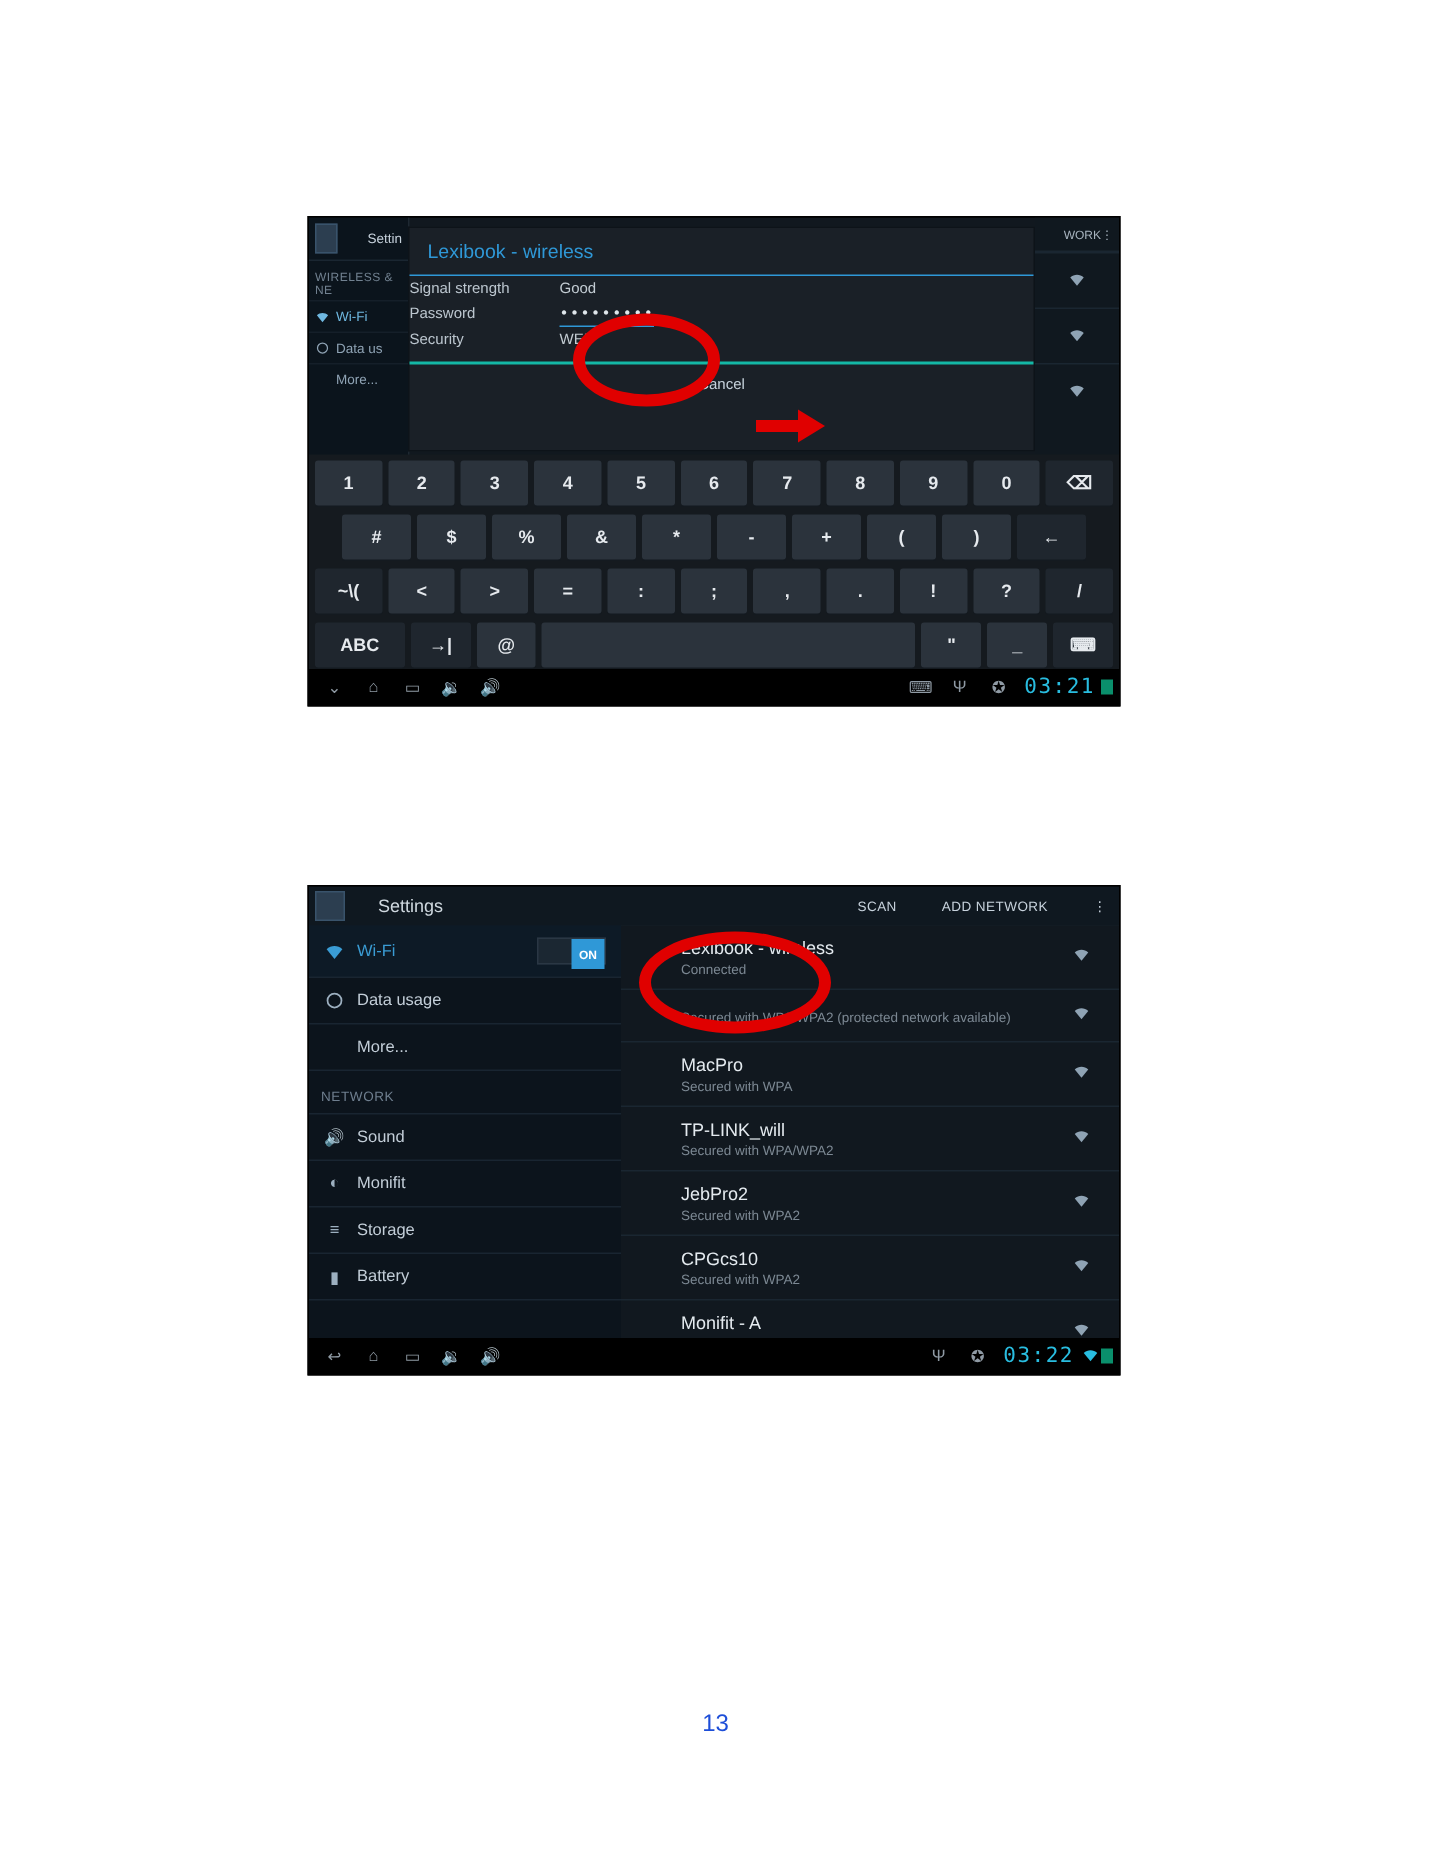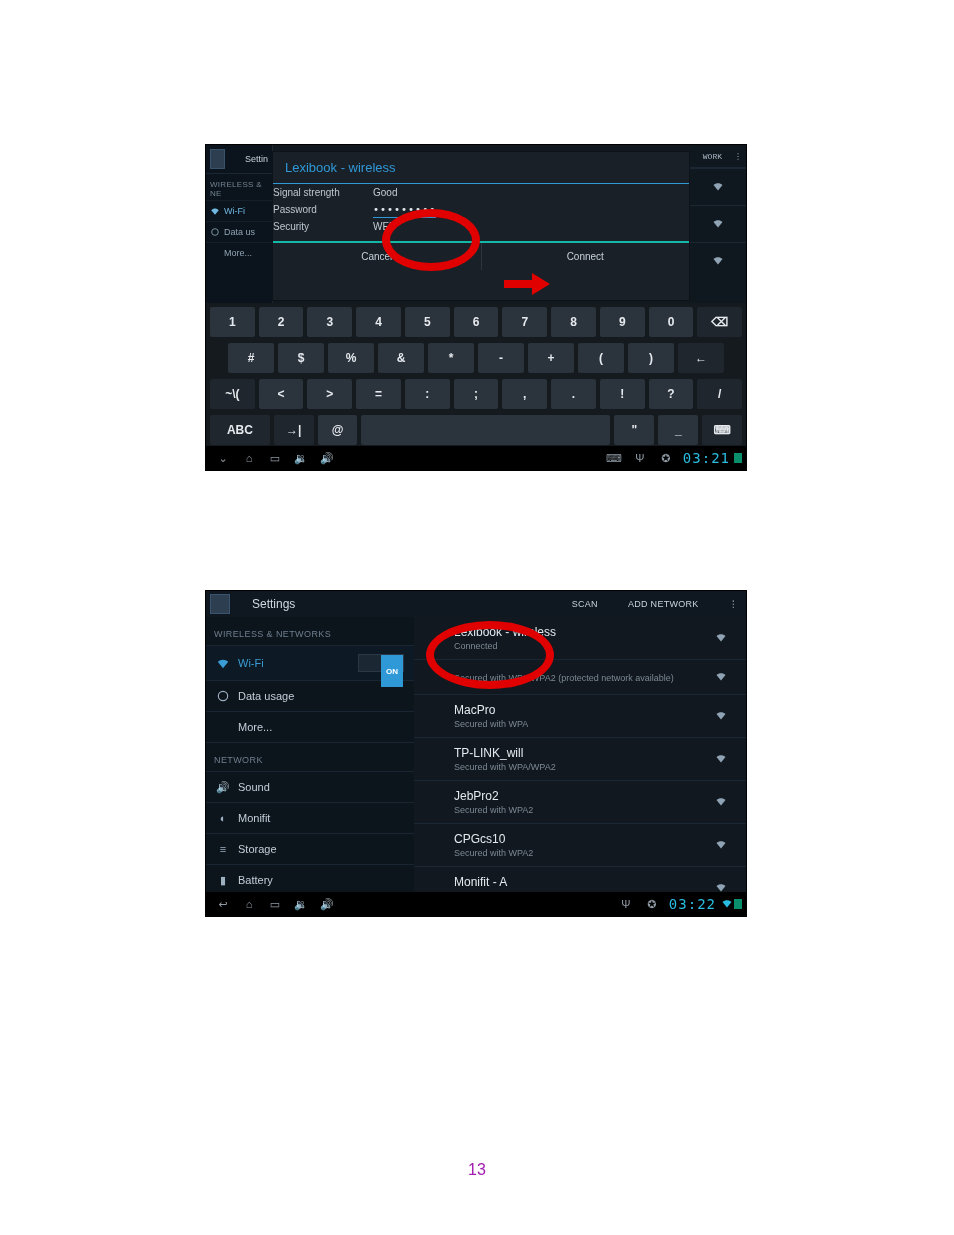--- a/index.html
+++ b/index.html
@@ -65,22 +65,22 @@
     flex:1; text-align:center; padding:8px 0; color:#c7d2dc; font-size:10px;
     border-right:1px solid #2b3641;
   }
   .s1 .btns .db:last-child { border-right:none; }
 
   .s1 .right-strip {
     position:absolute; right:0; top:0; width:56px; height:158px;
     background:#10181f; color:#a8b4bf; font-size:8px;
   }
   .s1 .right-strip .tbar {
-    height:22px; display:flex; justify-content:flex-end; align-items:center; gap:12px;
-    border-bottom:1px solid #1a2631; padding:0 4px; color:#a8b4bf;font-family:Liberation Mono, monospace;
+    height:22px; display:flex; justify-content:flex-end; align-items:center; gap:0;
+    border-bottom:1px solid #1a2631; padding:0 4px; color:#a8b4bf;
   }
   .wifi-ic svg { width:14px; height:12px; }
   .wifi-row {
     height:36px; display:flex; align-items:center; justify-content:center;
     border-top:1px solid #1a2631;
   }
 
   
   .red-circle {
     position:absolute; border:8px solid #e00000; border-radius:50%;
@@ -145,41 +145,41 @@
     display:flex; align-items:center; gap:8px; padding:8px 10px;
     border-bottom:1px solid #192531; color:#c3ced8;
   }
   .s2 .litem.active { color:#3a9cd4; background:#0d1a26;}
   .s2 .switch {
     margin-left:auto; width:44px; height:16px; background:#1b2732;
     border:1px solid #2a3744; position:relative; font-size:8px;
     display:flex; align-items:center; justify-content:flex-end; color:#1d1f22;
   }
   .s2 .switch .knob {
-    position:absolute; right:0; top:0; width:22px; height:32px;
+    position:absolute; right:0; top:0; width:22px; height:20px;
     background:#2f98d7; display:flex; align-items:center; justify-content:center;
     color:#fff; font-size:8px; font-weight:bold;
   }
   .s2 .right-pane {
     position:absolute; left:208px; top:26px; right:0; bottom:24px;
     background:#11181f; overflow:hidden;
   }
   .net-row {
     border-bottom:1px solid #1a2631; padding:8px 18px 8px 40px;
     display:flex; align-items:center;
     position:relative;
   }
   .net-row .txt .name { color:#e4eaef; font-size:12px;}
   .net-row .txt .sub  { color:#7c8893; font-size:9px; margin-top:2px;}
   .net-row .wic       { margin-left:auto; }
   .s2 .litem .ic { width:14px; height:14px; display:inline-flex; align-items:center; justify-content:center; color:#9db0c0;}
 
   .page-num {
-    position:absolute; bottom:56px; left:0; right:0; text-align:center;
-    font-size:16px; color:#a21caf;
+    position:absolute; bottom:76px; left:0; right:0; text-align:center;
+    font-size:16px; color:#1d4ed8;
   }
 </style>
 </head>
 <body>
 
 <div class="page">
 
   <div class="shot s1">
     <div class="content">
 
@@ -218,21 +218,20 @@
           <div class="val">
             <span class="pw-input">•••••••••</span>
           </div>
         </div>
         <div class="drow">
           <div class="lab">Security</div>
           <div class="val">WEP</div>
         </div>
         <div class="btns">
           <div class="db">Cancel</div>
-          <div class="db">Connect</div>
         </div>
       </div>
 
       <div class="right-strip">
         <div class="tbar">
           <span style="font-size:8px;">WORK</span>
           <span>⋮</span>
         </div>
         <div class="wifi-row">
             <span class="wifi-ic"><svg viewBox="0 0 24 24" fill="#8fa3b4">
@@ -331,21 +330,20 @@
       <div class="topbar">
         <span class="settings-icon" style="width:18px;height:18px;background:#2c3e50;display:inline-block;border:1px solid #39536b;"></span>
         <span>Settings</span>
         <span class="grow"></span>
         <span class="tbtn">SCAN</span>
         <span class="tbtn">ADD NETWORK</span>
         <span class="tbtn">⋮</span>
       </div>
 
       <div class="left-pane">
-        <div class="section-hdr2">WIRELESS &amp; NETWORKS</div>
         <div class="litem active">
           <span class="ic">
               <svg viewBox="0 0 24 24" width="14" height="14" fill="#3a9cd4">
                 <path d="M12 21l9-11c-5-5-13-5-18 0l9 11z"></path>
               </svg>
             </span>
           <span>Wi-Fi</span>
           <span class="switch">
             <span class="knob">ON</span>
           </span>

